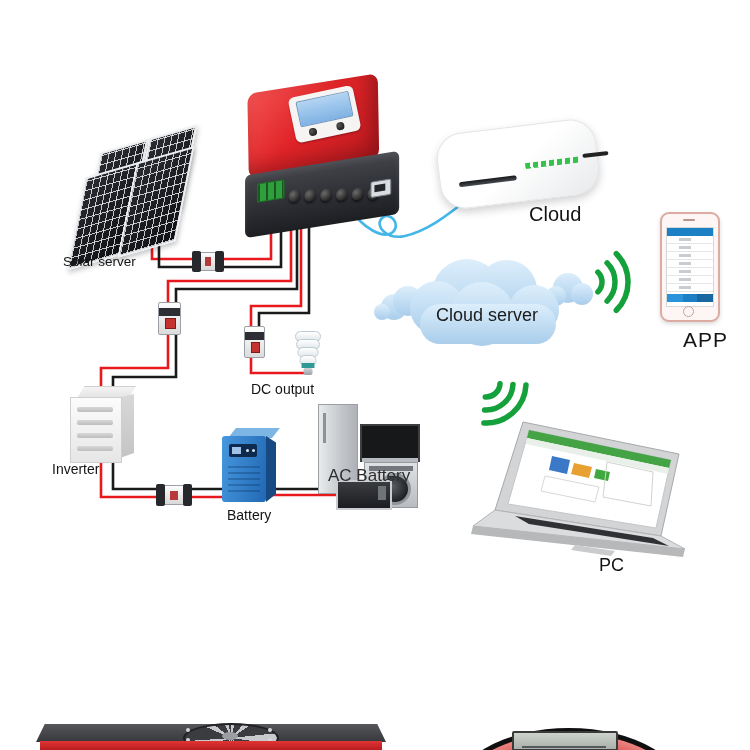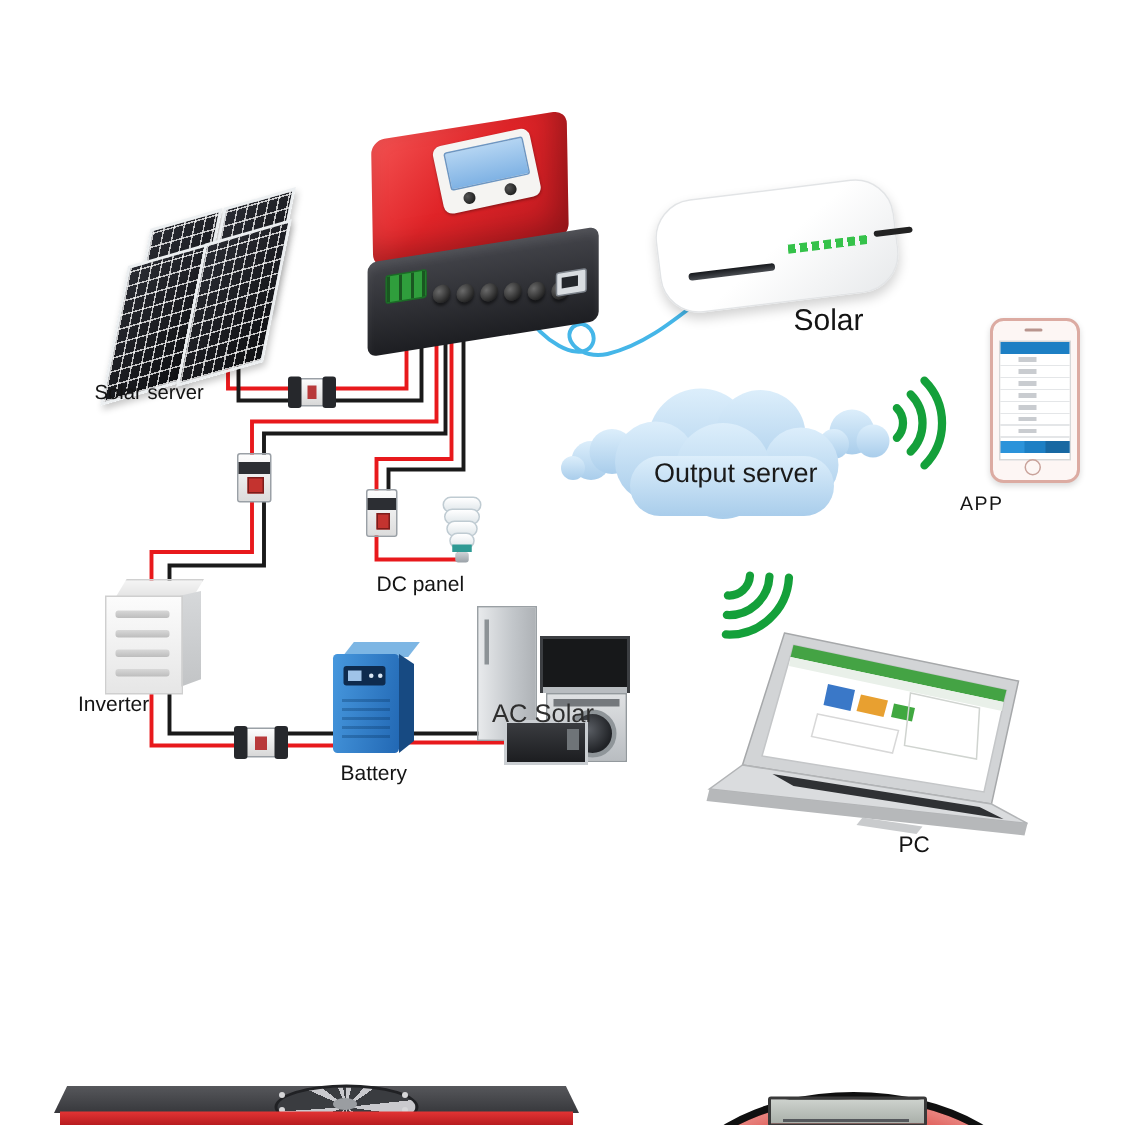--- a/index.html
+++ b/index.html
@@ -216,21 +216,21 @@
         <circle cx="210" cy="42" r="11"></circle>
         <circle cx="184" cy="44" r="10"></circle>
       <circle cx="95" cy="42" r="35"></circle>
         <circle cx="135" cy="38" r="30"></circle>
         <circle cx="65" cy="56" r="27"></circle>
       <circle cx="162" cy="58" r="25"></circle>
         <circle cx="110" cy="62" r="32"></circle>
       <rect x="48" y="52" width="136" height="40" rx="20"></rect>
     </g>
   </svg>
-  <div class="label cloudtext" style="left:436px;top:305px;z-index:3">Output server</div>
+  <div class="label cloudtext" style="left:436px;top:305px;z-index:3">Cloud server</div>
 
   <svg class="abs" style="left:588px;top:250px;z-index:2" width="58" height="64" viewBox="0 0 58 64">
     <g stroke="#14a03a" stroke-width="5.5" stroke-linecap="round" fill="none">
       <path d="M9.9,22.1 A14,14 0 0 1 9.9,41.9"></path>
       <path d="M19.1,12.9 A27,27 0 0 1 19.1,51.1"></path>
       <path d="M28.3,3.7 A40,40 0 0 1 28.3,60.3"></path>
     </g>
   </svg>
   <svg class="abs" style="left:480px;top:356px;z-index:2" width="62" height="62" viewBox="0 0 62 62">
     <g transform="translate(6,-4) rotate(48 0 31)" stroke="#14a03a" stroke-width="5.5" stroke-linecap="round" fill="none">
@@ -306,45 +306,45 @@
   <div class="abs" style="z-index:4">
     <div class="fridge"></div>
     <div class="tv"></div>
     <div class="tv-bar"></div>
     <div class="washer">
       <div class="washer-ctl"></div>
       <div class="washer-door"></div>
     </div>
     <div class="micro"></div>
   </div>
-  <div class="ac-text label">AC Solar</div>
+  <div class="ac-text label">AC Battery</div>
 
   <svg class="abs" style="left:457px;top:416px;z-index:3" width="230" height="150" viewBox="0 0 230 150">
     <polygon points="66,6 222,38 204,120 38,94" fill="#d2d4d6" stroke="#a6a8aa"></polygon>
     <polygon points="72,14 214,44 199,112 51,88" fill="#ffffff" stroke="#c4c6c8"></polygon>
     <polygon points="72,14 214,44 212,52 70,22" fill="#44a344"></polygon>
     <polygon points="70,22 212,52 211,58 69,28" fill="#e9f0e9"></polygon>
     <polygon points="95,40 113,44 110,58 92,54" fill="#3a78c8"></polygon>
     <polygon points="117,47 135,51 132,62 114,58" fill="#e8a030"></polygon>
     <polygon points="139,53 153,56 151,65 137,62" fill="#40a840"></polygon>
     <polygon points="150,46 196,56 194,90 146,81" fill="none" stroke="#d0d4d0"></polygon>
     <polygon points="88,60 142,71 138,86 84,75" fill="none" stroke="#d8d8d8"></polygon>
     <polygon points="38,94 204,120 228,133 16,110" fill="#dadcde" stroke="#b2b4b6"></polygon>
     <polygon points="58,100 196,122 212,130 72,108" fill="#2f3134"></polygon>
     <polygon points="16,110 228,133 226,141 14,118" fill="#b6b8ba"></polygon>
     <polygon points="118,129 158,135 154,140 114,134" fill="#c9cbcd"></polygon>
   </svg>
 
   <div class="label" style="left:63px;top:254px;font-size:13.5px;z-index:5">Solar server</div>
-  <div class="label" style="left:529px;top:203px;font-size:20px;z-index:5">Solar</div>
-  <div class="label" style="left:640px;top:328px;font-size:13px;letter-spacing:1px;z-index:5">APP</div>
-  <div class="label" style="left:251px;top:381px;font-size:14px;z-index:5">DC panel</div>
+  <div class="label" style="left:529px;top:203px;font-size:20px;z-index:5">Cloud</div>
+  <div class="label" style="left:683px;top:328px;font-size:21px;letter-spacing:1px;z-index:5">APP</div>
+  <div class="label" style="left:251px;top:381px;font-size:14px;z-index:5">DC output</div>
   <div class="label" style="left:52px;top:461px;font-size:14px;z-index:5">Inverter</div>
   <div class="label" style="left:227px;top:507px;font-size:14px;z-index:5">Battery</div>
-  <div class="label" style="left:599px;top:555px;font-size:15px;z-index:5">PC</div>
+  <div class="label" style="left:599px;top:555px;font-size:18px;z-index:5">PC</div>
 
   <div class="prod-left" style="z-index:4">
     <div class="pl-top"></div>
     <div class="pl-fan"></div>
     <div class="pl-cap"></div>
     <div class="pl-screw" style="left:150px;top:8px;"></div>
     <div class="pl-screw" style="left:232px;top:8px;"></div>
     <div class="pl-screw" style="left:150px;top:18px;"></div>
     <div class="pl-screw" style="left:232px;top:18px;"></div>
     <div class="pl-red"></div>

